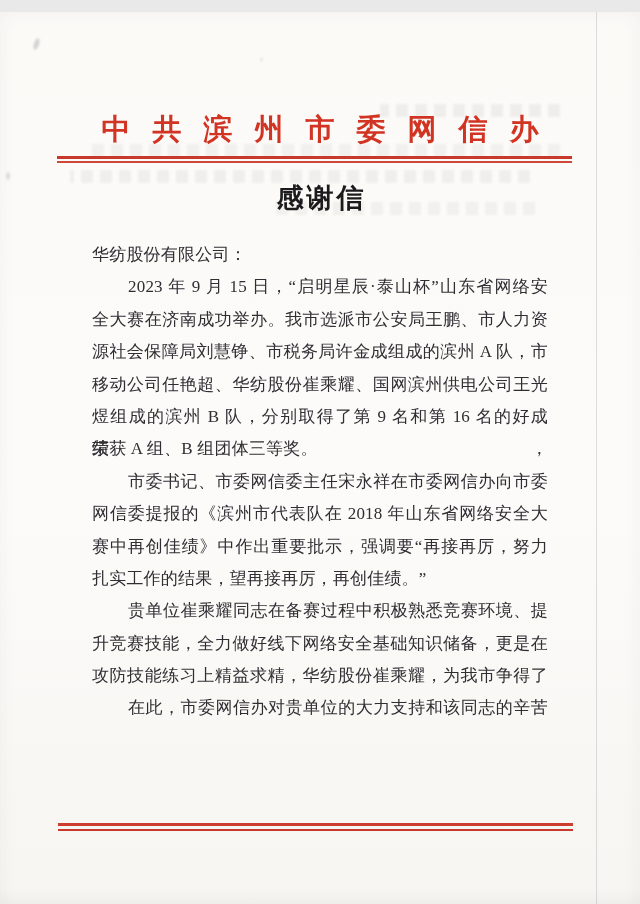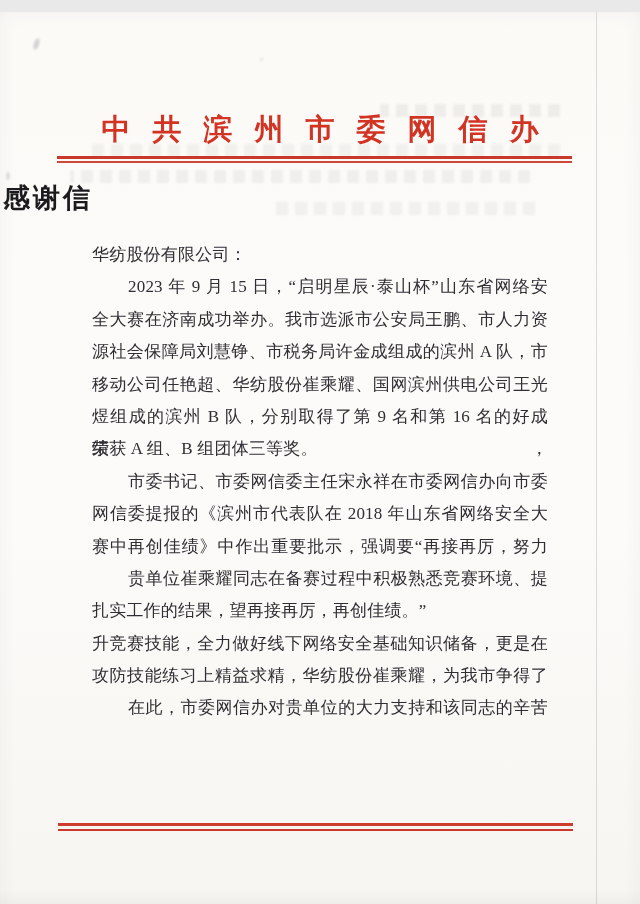--- a/index.html
+++ b/index.html
@@ -49,21 +49,21 @@
     color:#d23424;
     letter-spacing:22px; text-indent:22px;
     white-space:nowrap;
   }
   .rule-top{ position:absolute; top:144px; left:57px; width:515px; }
   .rule-top .thick{ height:3px; background:#c8392b; }
   .rule-top .thin{ height:1.5px; background:#cf473a; margin-top:2px; }
 
   .doc-title{
     position:absolute; top:168px; left:0; right:0;
-    text-align:left;
+    text-align:center;
     font-size:27px; font-weight:bold;
     color:#1b1a1d;
     letter-spacing:3px; text-indent:3px;
   }
 
   .letter-body{
     position:absolute; top:227px; left:92px; width:456px;
     color:#2f2e33;
   }
   .line{
@@ -110,22 +110,22 @@
       <div class="line">华纺股份有限公司：</div>
       <div class="line indent fill">2023 年 9 月 15 日，“启明星辰·泰山杯”山东省网络安</div>
       <div class="line fill">全大赛在济南成功举办。我市选派市公安局王鹏、市人力资</div>
       <div class="line fill">源社会保障局刘慧铮、市税务局许金成组成的滨州 A 队，市</div>
       <div class="line fill">移动公司任艳超、华纺股份崔乘耀、国网滨州供电公司王光</div>
       <div class="line fill">煜组成的滨州 B 队，分别取得了第 9 名和第 16 名的好成绩，</div>
       <div class="line">荣获 A 组、B 组团体三等奖。</div>
       <div class="line indent fill">市委书记、市委网信委主任宋永祥在市委网信办向市委</div>
       <div class="line fill">网信委提报的《滨州市代表队在 2018 年山东省网络安全大</div>
       <div class="line fill">赛中再创佳绩》中作出重要批示，强调要“再接再厉，努力</div>
+      <div class="line">扎实工作的结果，望再接再厉，再创佳绩。”</div>
       <div class="line indent fill">贵单位崔乘耀同志在备赛过程中积极熟悉竞赛环境、提</div>
-      <div class="line">扎实工作的结果，望再接再厉，再创佳绩。”</div>
       <div class="line fill">升竞赛技能，全力做好线下网络安全基础知识储备，更是在</div>
       <div class="line fill">攻防技能练习上精益求精，华纺股份崔乘耀，为我市争得了</div>
       <div class="line indent fill">在此，市委网信办对贵单位的大力支持和该同志的辛苦</div>
     </div>
 
   <div class="rule-bottom">
     <div class="l1"></div>
     <div class="l2"></div>
   </div>
 

